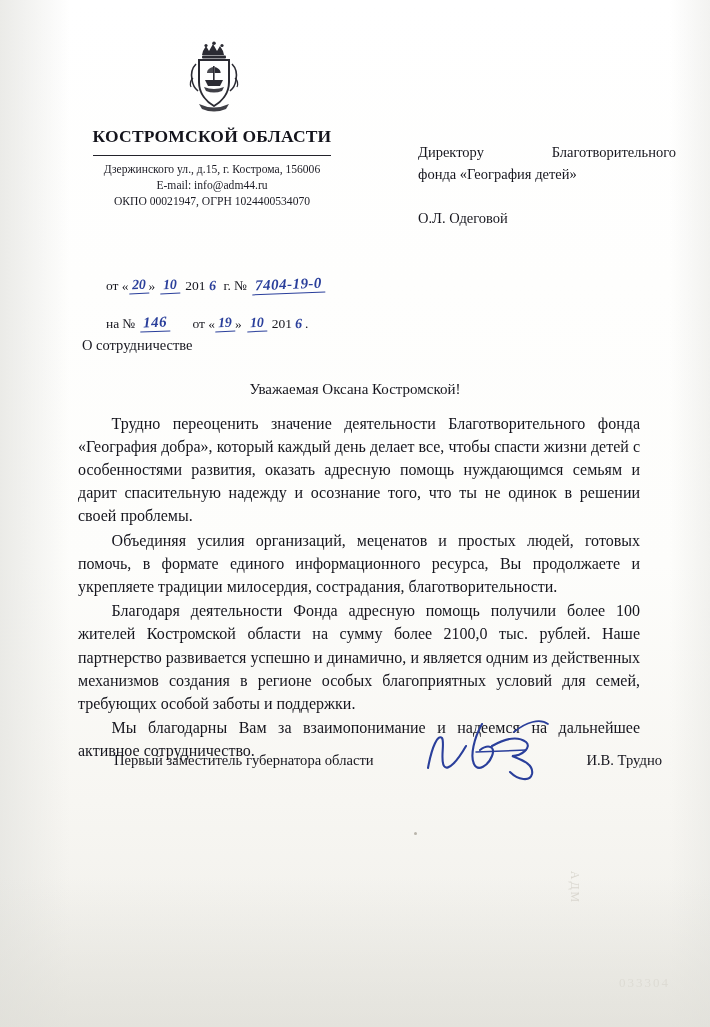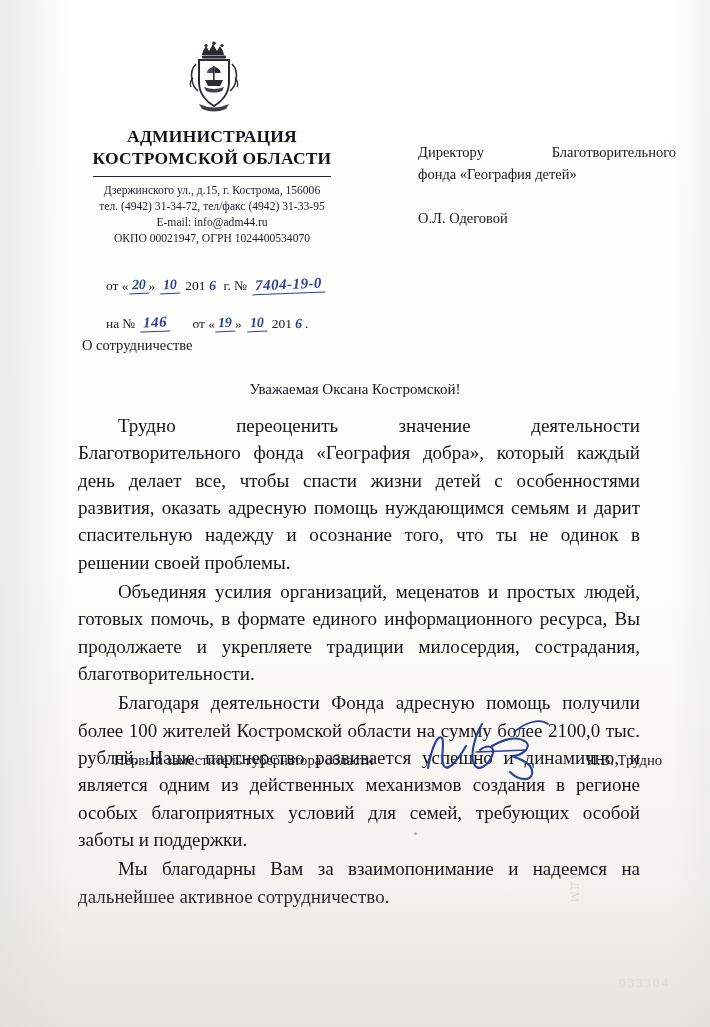--- a/index.html
+++ b/index.html
@@ -144,21 +144,21 @@
     top: 381px;
     text-align: center;
     font-size: 15px;
     color: #15151d;
   }
   .body {
     position: absolute;
     left: 78px;
     top: 412px;
     width: 562px;
-    font-size: 19px;
+    font-size: 16px;
     line-height: 1.44;
     text-align: justify;
     color: #15151d;
   }
   .body p {
     margin: 0 0 0.1em 0;
     text-indent: 2.1em;
   }
 
   
@@ -246,27 +246,25 @@
         <path d="M18 40 q-4 4 -2 9" fill="none" stroke="#2b2b33" stroke-width="1.2"></path>
         <path d="M60 40 q4 4 2 9" fill="none" stroke="#2b2b33" stroke-width="1.2"></path>
 
         <path d="M24 66 q15 7 30 0 l-3 5 q-12 5 -24 0 z" opacity="0.9"></path>
       </g>
     </svg>
   </div>
 
   <div class="letterhead">
     <div class="org-name">
-      <div>АДМИНИСТРАЦИЯ</div>
       <div>КОСТРОМСКОЙ ОБЛАСТИ</div>
     </div>
     <div class="org-rule"></div>
     <div class="org-contacts">
       <div>Дзержинского ул., д.15, г. Кострома, 156006</div>
-      <div>тел. (4942) 31-34-72, тел/факс (4942) 31-33-95</div>
       <div>E-mail: info@adm44.ru</div>
       <div>ОКПО 00021947, ОГРН 1024400534070</div>
     </div>
   </div>
 
   <div class="addressee">
     <div class="line1">Директору   Благотворительного</div>
     <div>фонда «География детей»</div>
     <div class="name">О.Л. Одеговой</div>
   </div>

